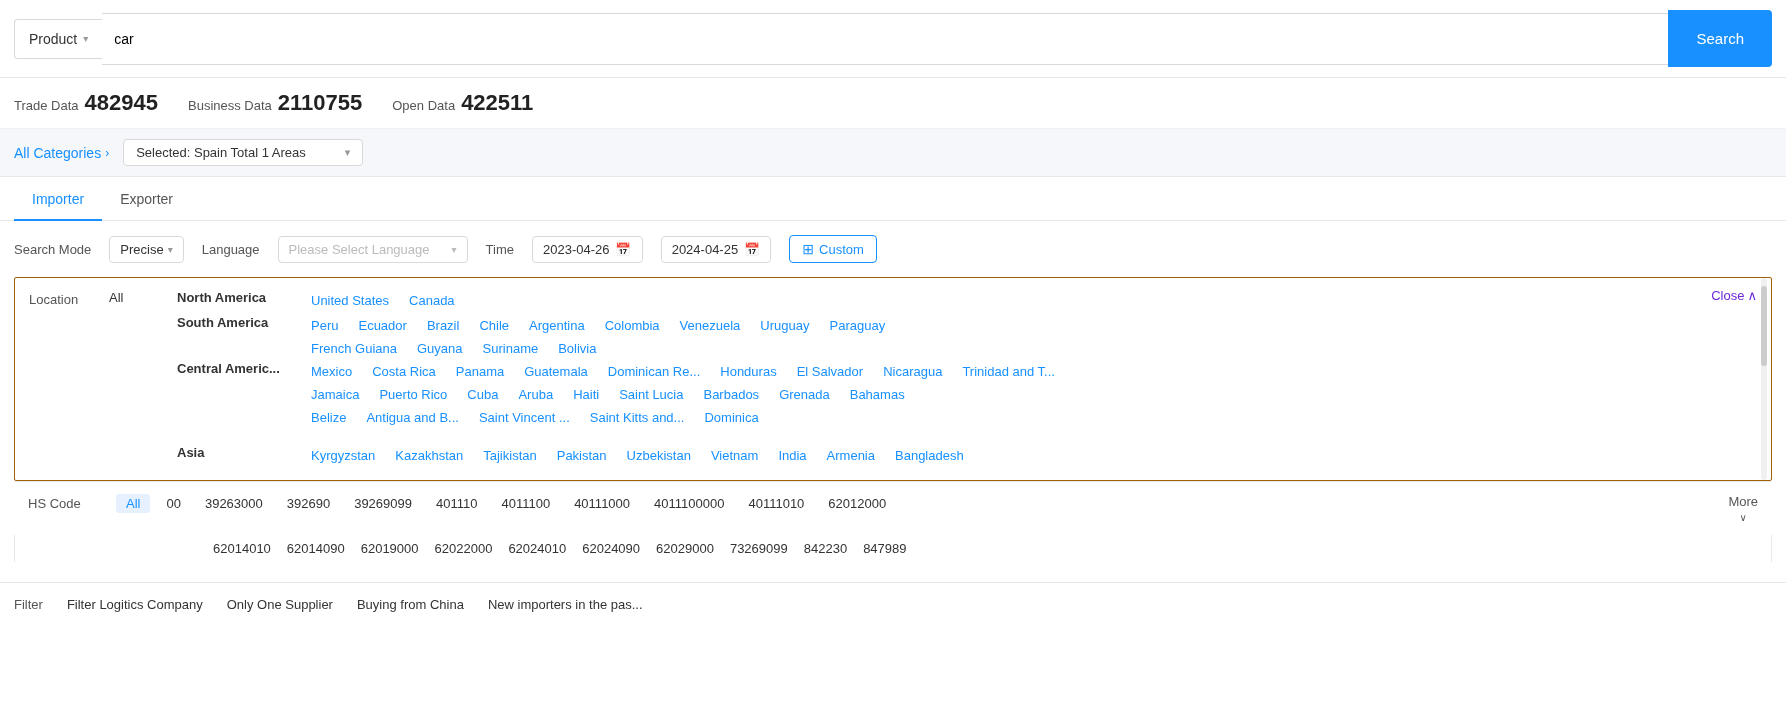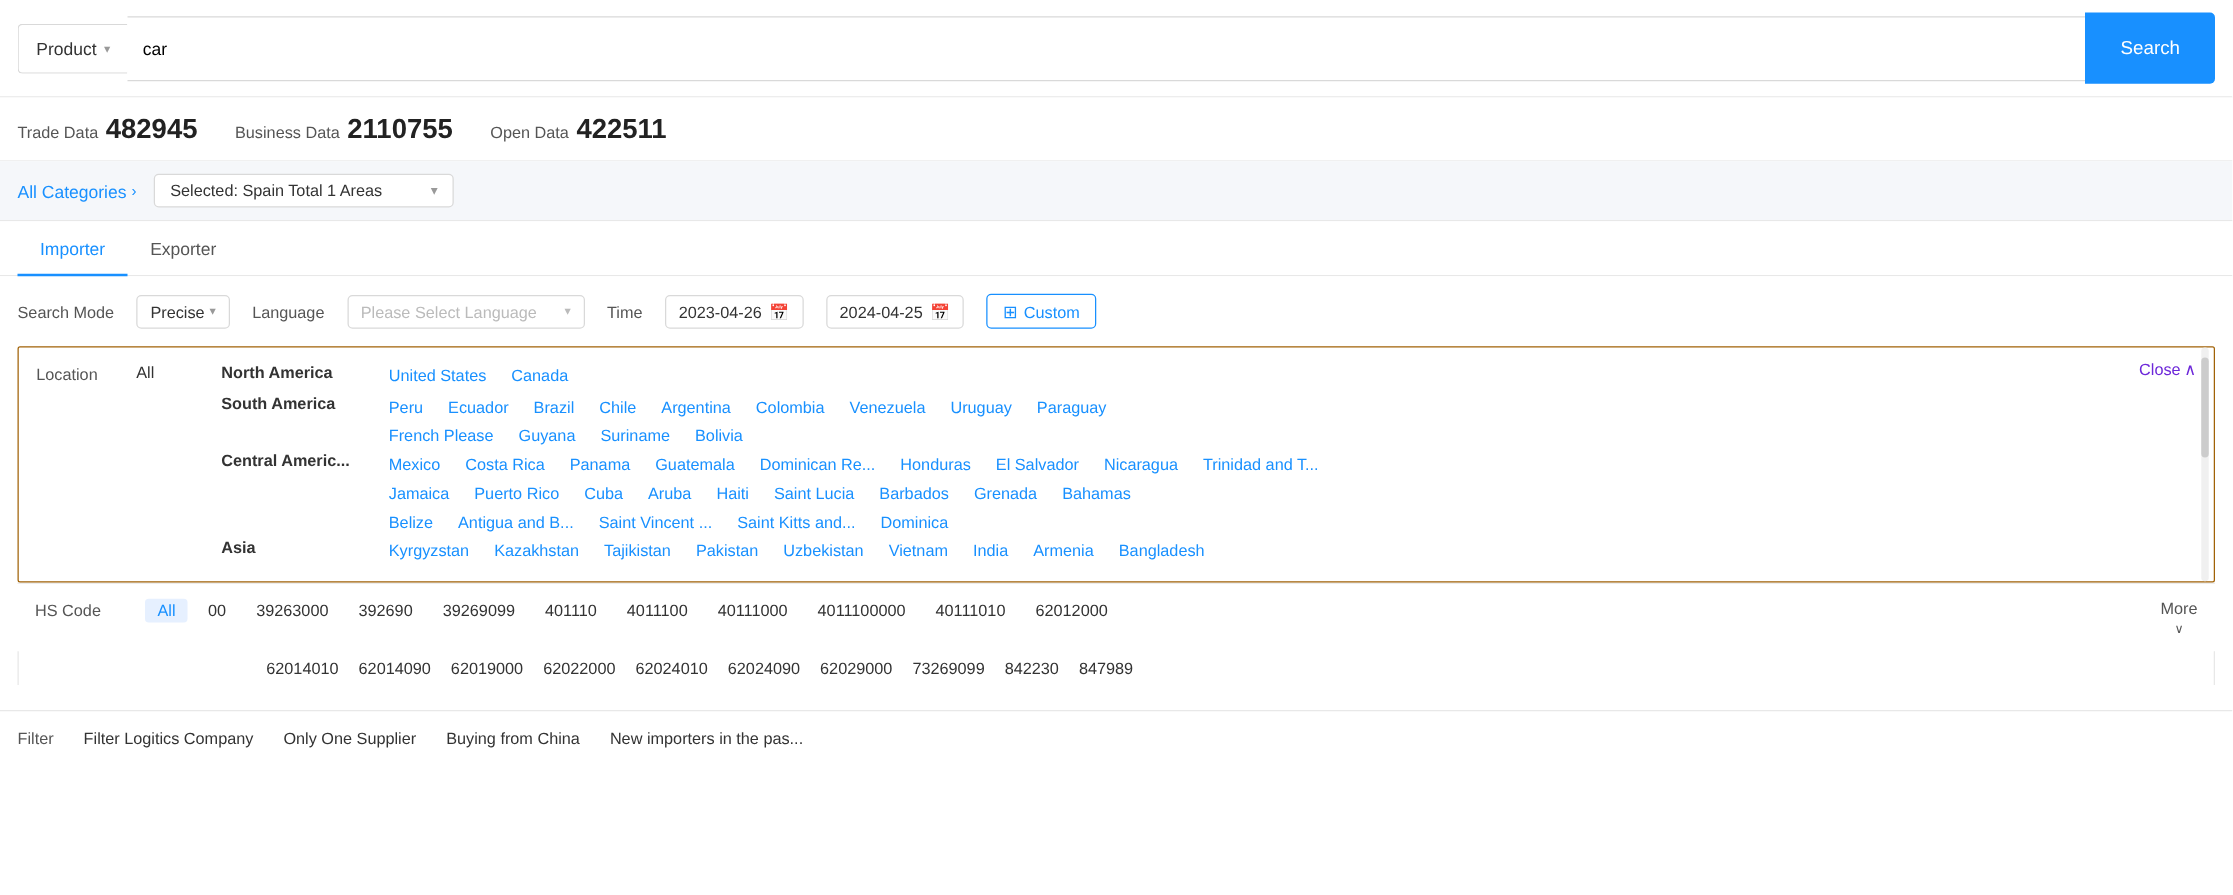--- a/index.html
+++ b/index.html
@@ -277,21 +277,21 @@
         <span class="loc-country">Chile</span>
         <span class="loc-country">Argentina</span>
         <span class="loc-country">Colombia</span>
         <span class="loc-country">Venezuela</span>
         <span class="loc-country">Uruguay</span>
         <span class="loc-country">Paraguay</span>
       </div>
       <div style="display:flex; align-items:flex-start; gap:8px; margin-bottom:2px;">
         <div style="min-width:60px;"></div>
         <div style="min-width:120px;"></div>
-        <span class="loc-country">French Please</span>
+        <span class="loc-country">French Guiana</span>
         <span class="loc-country">Guyana</span>
         <span class="loc-country">Suriname</span>
         <span class="loc-country">Bolivia</span>
       </div>
       <div style="display:flex; align-items:flex-start; gap:8px; margin-bottom:2px;">
         <div style="min-width:60px;"></div>
         <div style="min-width:120px; font-weight:bold; font-size:13px;">Central Americ...</div>
         <span class="loc-country">Mexico</span>
         <span class="loc-country">Costa Rica</span>
         <span class="loc-country">Panama</span>
@@ -308,21 +308,21 @@
         <span class="loc-country">Jamaica</span>
         <span class="loc-country">Puerto Rico</span>
         <span class="loc-country">Cuba</span>
         <span class="loc-country">Aruba</span>
         <span class="loc-country">Haiti</span>
         <span class="loc-country">Saint Lucia</span>
         <span class="loc-country">Barbados</span>
         <span class="loc-country">Grenada</span>
         <span class="loc-country">Bahamas</span>
       </div>
-      <div style="display:flex; align-items:flex-start; gap:8px; margin-bottom:2px;">
+      <div style="display:flex; align-items:flex-start; gap:8px; margin-bottom:17px;">
         <div style="min-width:60px;"></div>
         <div style="min-width:120px;"></div>
         <span class="loc-country">Belize</span>
         <span class="loc-country">Antigua and B...</span>
         <span class="loc-country">Saint Vincent ...</span>
         <span class="loc-country">Saint Kitts and...</span>
         <span class="loc-country">Dominica</span>
       </div>
       <div style="display:flex; align-items:flex-start; gap:8px; margin-bottom:2px;">
         <div style="min-width:60px;"></div>

